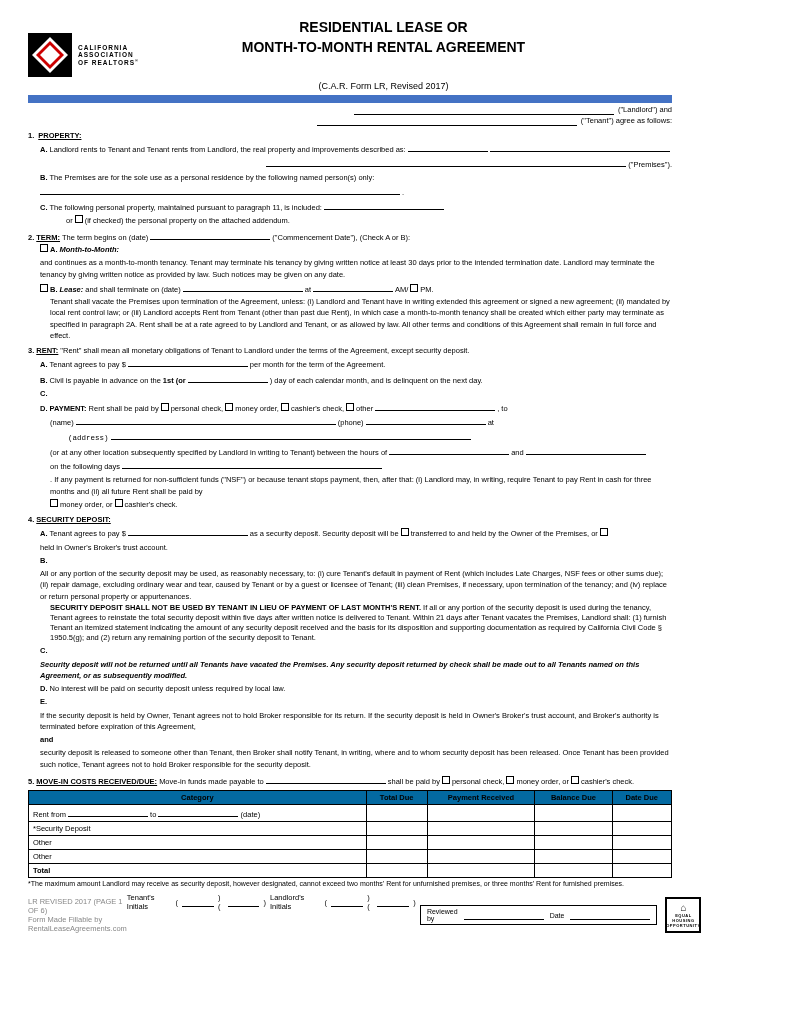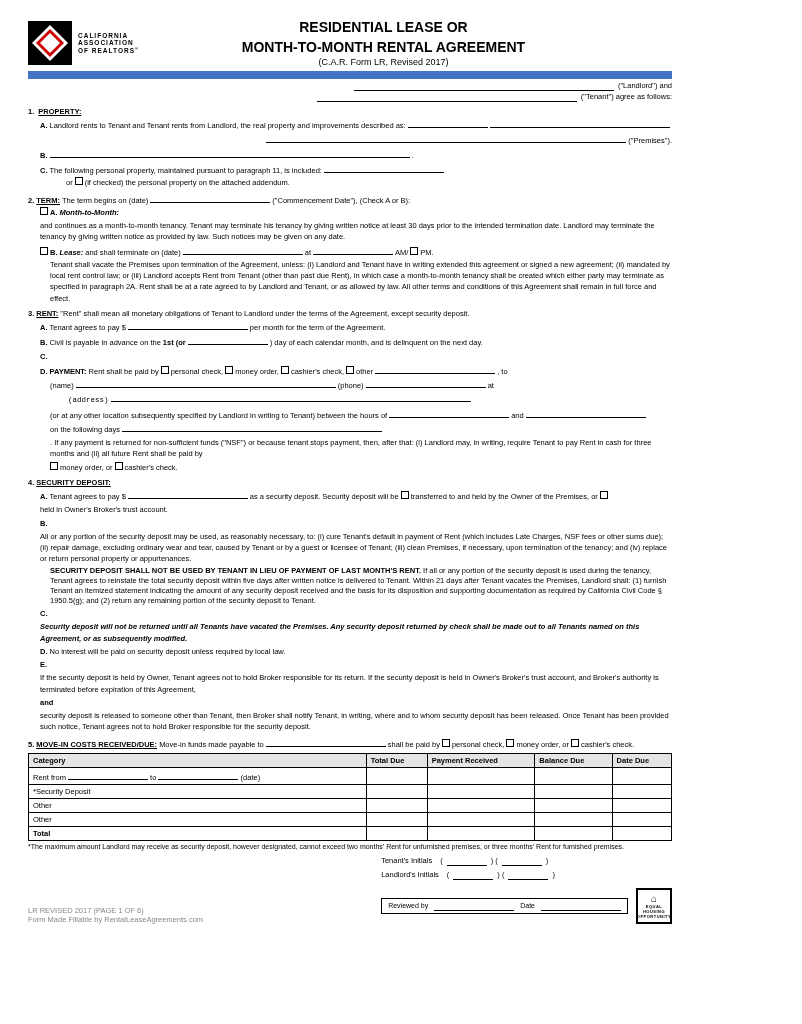--- a/index.html
+++ b/index.html
@@ -41,20 +41,21 @@
     .header-title h1 {
       font-size: 14px;
       font-weight: bold;
       line-height: 1.4;
       color: #000;
     }
     .header-title h2 {
       font-size: 9px;
       font-weight: normal;
       color: #000;
+      margin-top: 24px;
     }
     .header-spacer {
       width: 44px;
     }
     
     .blue-bar {
       background: #4472c4;
       height: 8px;
       width: 100%;
       margin-bottom: 2px;
@@ -146,37 +147,37 @@
       border-collapse: collapse;
       margin-top: 3px;
       font-size: 7.5px;
     }
     .move-in-table th, .move-in-table td {
       border: 1px solid #000;
       padding: 2px 4px;
       text-align: left;
     }
     .move-in-table th {
-      background: #e5e5e5;
-      font-weight: bold;
-      text-align: left;
+      background: #0369a1;
+      font-weight: bold;
+      text-align: center;
     }
     .footer-area {
       margin-top: 6px;
       display: flex;
       justify-content: space-between;
       align-items: flex-end;
     }
     .footer-left {
       font-size: 7.5px;
       color: #888;
     }
     .footer-right {
       display: flex;
-      flex-direction: column;
+      flex-direction: row;
       align-items: flex-start;
       gap: 4px;
       font-size: 7.5px;
     }
     .initials-row {
       display: flex;
       align-items: center;
       gap: 4px;
       font-size: 7.5px;
     }
@@ -279,20 +280,21 @@
       </div>
       <div class="row body-text" style="justify-content:flex-end;">
         <span class="underline-field-xl"></span>
         <span style="white-space:nowrap;">("Premises").</span>
       </div>
     </div>
 
     <div class="sub-section">
       <div class="row body-text">
         <span><span class="bold">B.</span></span>
+        <span>The Premises are for the sole use as a personal residence by the following named person(s) only:</span>
         <span class="underline-field-xl"></span>
         <span>.</span>
       </div>
     </div>
 
     <div class="sub-section">
       <div class="row body-text">
         <span><span class="bold">C.</span></span>
         <span>The following personal property, maintained pursuant to paragraph 11, is included:</span>
         <span class="underline-field-md"></span>

